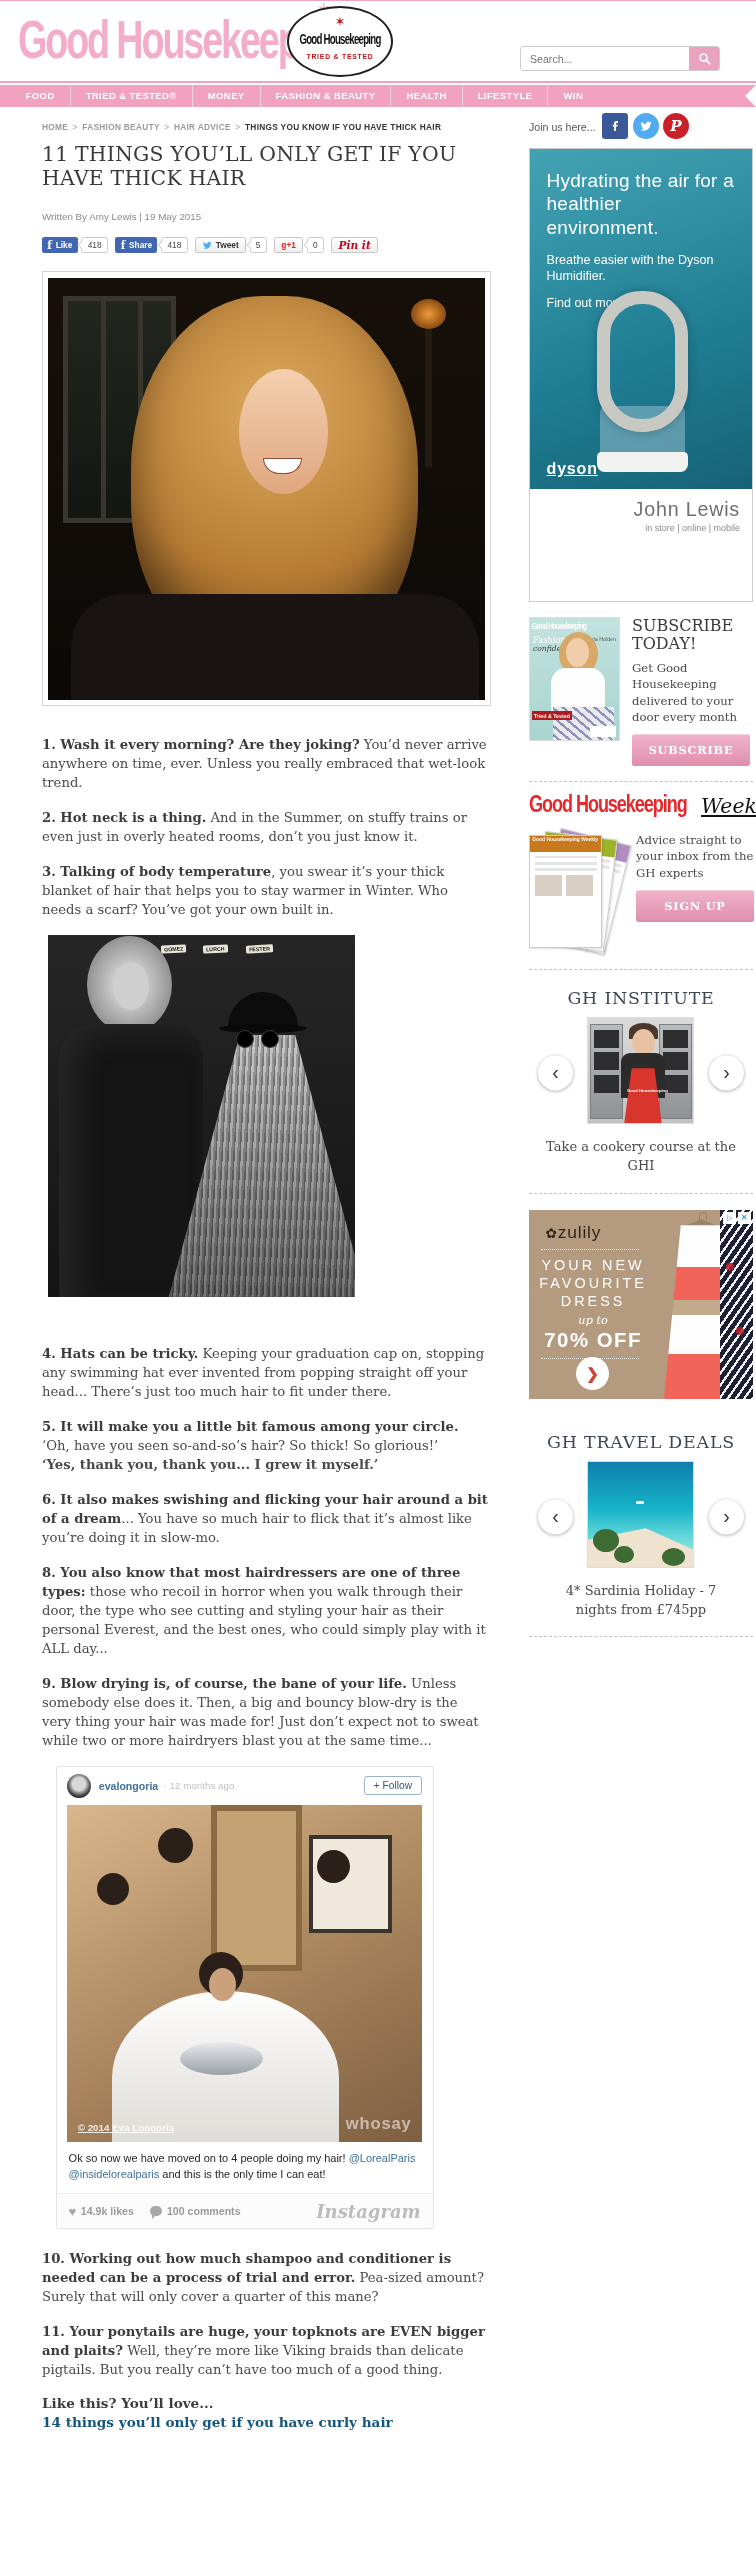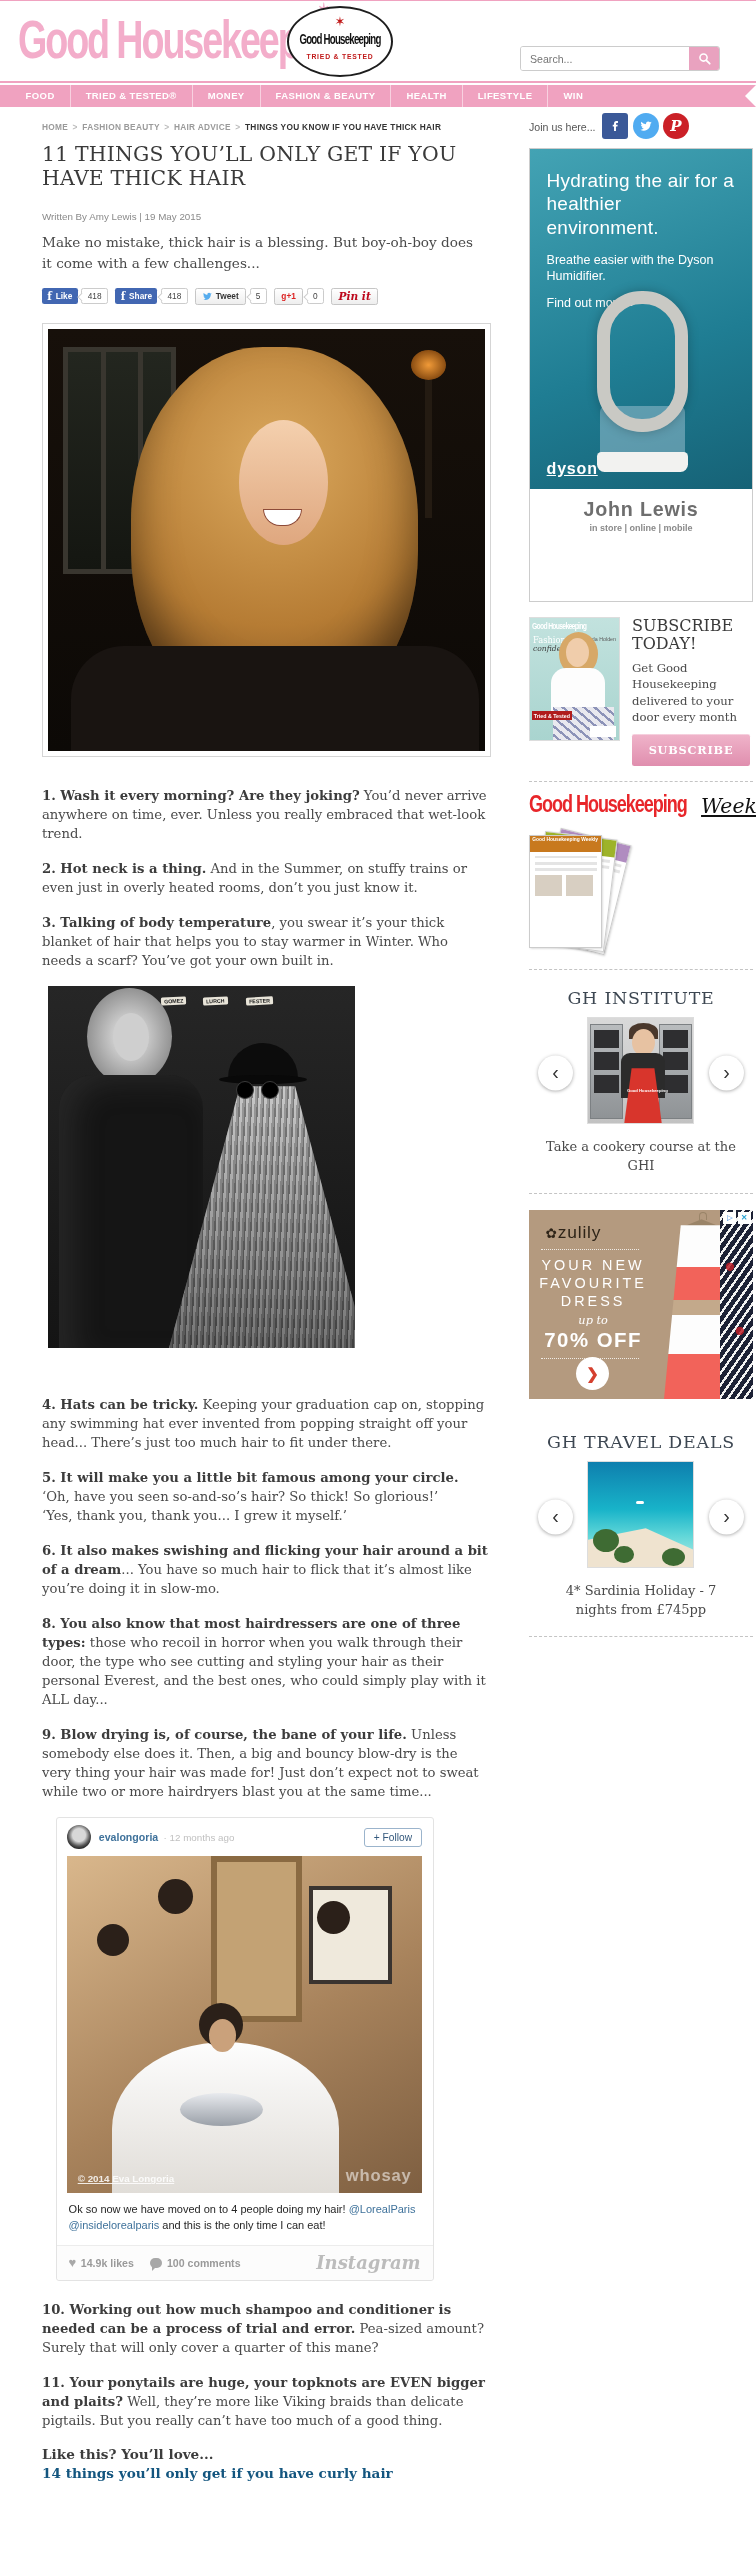--- a/index.html
+++ b/index.html
@@ -62,21 +62,21 @@
   .photo1 .win i { position:absolute; top:0; bottom:0; width:4.5px; background:#39362f; }
   .photo1 .lamp { position:absolute; right:53px; top:30px; width:7.6px; height:159px; background:#241b12; }
   .photo1 .glow { position:absolute; right:39px; top:21px; width:35px; height:30px; border-radius:50%; background:radial-gradient(#f09a38,#8a4d12 70%, transparent 75%); }
   .photo1 .hair { position:absolute; left:83px; top:18px; width:287px; height:378px; border-radius:46%; background:radial-gradient(circle at 50% 30%, #dba95e, #b67c34 55%, #805220 85%); box-shadow:inset 0 -30px 45px rgba(0,0,0,.45); }
   .photo1 .face { position:absolute; left:191px; top:91px; width:89px; height:125px; border-radius:50%; background:linear-gradient(#f4d0ae,#dfa77f); }
   .photo1 .smile { position:absolute; left:215px; top:180px; width:39px; height:16.6px; background:#fff; border:1.5px solid #8c4a38; border-radius:0 0 30px 30px; }
   .photo1 .jacket { position:absolute; left:23px; bottom:-7.6px; width:408px; height:113px; background:#191411; border-radius:53px 53px 0 0; }
 
   p.item { margin-bottom:16px; font-family:"DejaVu Serif",serif; font-size:13.2px; line-height:19px; color:#4a4a4a; width:448px; }
   p.item b { color:#3c3c3c; }
-  p.item .line2 { display:block; }
+  p.item .line2 { display:block;font-weight:bold; }
   .items-start { margin-top:29px; }
 
   .photo2 { position:relative; margin:10.6px 0 47px 6px; width:307px; height:362px; background:linear-gradient(#262626,#141414); overflow:hidden; }
   .photo2 .tag { position:absolute; top:10.6px; background:#e8e4d8; color:#222; font-size:5.3px; font-weight:bold; padding:0.8px 3px; border-radius:1.5px; transform:rotate(-3deg); }
   .photo2 .ghair { position:absolute; left:39px; top:1.5px; width:85px; height:97px; border-radius:50%; background:radial-gradient(#efefef,#8d8d8d 75%); }
   .photo2 .gface { position:absolute; left:65px; top:27px; width:36px; height:48px; border-radius:50%; background:#cfcfcf; }
   .photo2 .grobe { position:absolute; left:10.6px; top:89px; width:144px; height:280px; background:#151515; border-radius:34px 34px 0 0; box-shadow:inset 15px 7.6px 30px rgba(90,90,90,.25); }
   .photo2 .hat-dome { position:absolute; left:180px; top:57px; width:70px; height:35px; background:#0c0c0c; border-radius:35px 35px 0 0; }
   .photo2 .hat-brim { position:absolute; left:171px; top:89px; width:88px; height:9px; background:#090909; border-radius:50%; }
   .photo2 .shade { position:absolute; top:95px; width:18px; height:18px; background:#000; border:0.8px solid #3a3a3a; border-radius:50%; }
@@ -116,21 +116,21 @@
 
   .ad-dyson { width:224px; height:454px; border:0.8px solid #ccc; background:#fff; cursor:pointer; position:relative; }
   .ad-dyson .teal { position:relative; height:340px; background:linear-gradient(160deg,#43a3b4,#1f7d93 60%,#166276); overflow:hidden; padding:19.7px 16.6px; }
   .ad-dyson h3 { color:#fff; font-weight:normal; font-size:19px; line-height:1.25; letter-spacing:0.2px; }
   .ad-dyson .sub { color:#fff; font-size:12.5px; line-height:1.3; margin-top:12px; }
   .ad-dyson .cta { color:#fff; font-size:12.5px; margin-top:12px; }
   .ring { position:absolute; left:67px; top:142px; width:91px; height:141px; border:13px solid #c9c9c4; border-radius:45px; background:transparent; box-shadow:0 0 10.6px rgba(0,0,0,.25); }
   .hbase { position:absolute; left:70px; top:257px; width:85px; height:53px; background:rgba(150,190,205,.55); border-radius:6px 6px 0 0; }
   .hbase2 { position:absolute; left:67px; top:303px; width:91px; height:19.7px; background:#f2f2f0; border-radius:4.5px 4.5px 7.6px 7.6px; }
   .dyson-word { position:absolute; left:16.6px; bottom:10.6px; color:#fff; font-size:16px; font-weight:bold; letter-spacing:0.8px;text-decoration:underline; }
-  .jl { position:absolute; left:0; top:340px; width:100%; padding:9px 12px 0; text-align:center;font-weight:bold; }
+  .jl { position:absolute; left:0; top:340px; width:100%; padding:9px 12px 0; text-align:right; }
   .jl .jl-name { font-size:19.7px; color:#6e6e6e; letter-spacing:0.8px; }
   .jl .jl-sub { font-size:9px; color:#8a8a8a; margin-top:1.5px; }
 
   .sub-sec { margin-top:15px; display:flex; }
   .mag-cover { position:relative; width:91px; height:124px; background:linear-gradient(#c2e2de,#a9d4cf); flex:none; overflow:hidden; border:0.8px solid #ddd; cursor:pointer; }
   .mag-cover .mast { position:absolute; left:2.3px; top:2.3px; font-size:7.6px; font-weight:bold; color:#fff; letter-spacing:-0.8px; transform:scale(.9,1.3); transform-origin:left top; white-space:nowrap; }
   .mag-cover .cl1 { position:absolute; left:3px; top:16.6px; font-family:"DejaVu Serif",serif; color:#fff; font-size:8.3px; }
   .mag-cover .cl2 { position:absolute; left:3px; top:26px; font-family:"DejaVu Serif",serif; font-style:italic; color:#3c3c3c; font-size:7.6px; }
   .mag-cover .cl3 { position:absolute; right:3px; top:18px; color:#5a5a5a; font-size:5.3px; }
   .mag-cover .mhair { position:absolute; left:29px; top:13.6px; width:39px; height:44px; border-radius:50%; background:#d7a867; }
@@ -265,21 +265,20 @@
         </svg>
       </span>
     <span class="soc pin">
         <span class="pin-p">P</span>
       </span>
   </div>
 
   <div class="main-col">
     <h1 class="title">11 THINGS YOU’LL ONLY GET IF YOU HAVE THICK HAIR</h1>
     <div class="byline">Written By Amy Lewis | 19 May 2015</div>
-    <div class="intro">Make no mistake, thick hair is a blessing. But boy-oh-boy does it come with a few challenges...</div>
 
     <div class="share-row">
       <span class="sh sh-blue">
           <span class="f">f</span>
           <span>Like</span>
         </span>
       <span class="cnt">418</span>
       <span class="sh sh-blue">
           <span class="f">f</span>
           <span>Share</span>
@@ -419,20 +418,24 @@
       <span class="weekly-red">Good Housekeeping</span><span class="weekly-script">Weekly</span>
     </div>
     <div class="weekly-sec">
       <div class="fan">
         <div class="pg p3"><div class="band purple"></div><div class="ln"></div><div class="ln"></div><div class="bx"></div></div>
         <div class="pg p2"><div class="band green"></div><div class="ln"></div><div class="ln"></div><div class="bx"></div></div>
         <div class="pg p1"><div class="band orange">
               <div class="bandtxt">Good Housekeeping Weekly</div>
             </div><div class="ln"></div><div class="ln"></div><div class="ln"></div><div class="bx"></div><div class="bx"></div></div>
       </div>
+      <div class="sub-txt">
+        <div class="side-p" style="margin-top:1.5px">Advice straight to your inbox from the GH experts</div>
+        <button class="pink-btn">SIGN UP</button>
+      </div>
     </div>
     <div class="dashed" style="margin-top:12px"></div>
 
     <div class="sec-title">GH INSTITUTE</div>
     <div class="carousel">
       <span class="arrow left">‹</span>
       <div class="car-img">
         <div class="kitchen">
           <div class="oven" style="left:1.5px">
               <i></i>

